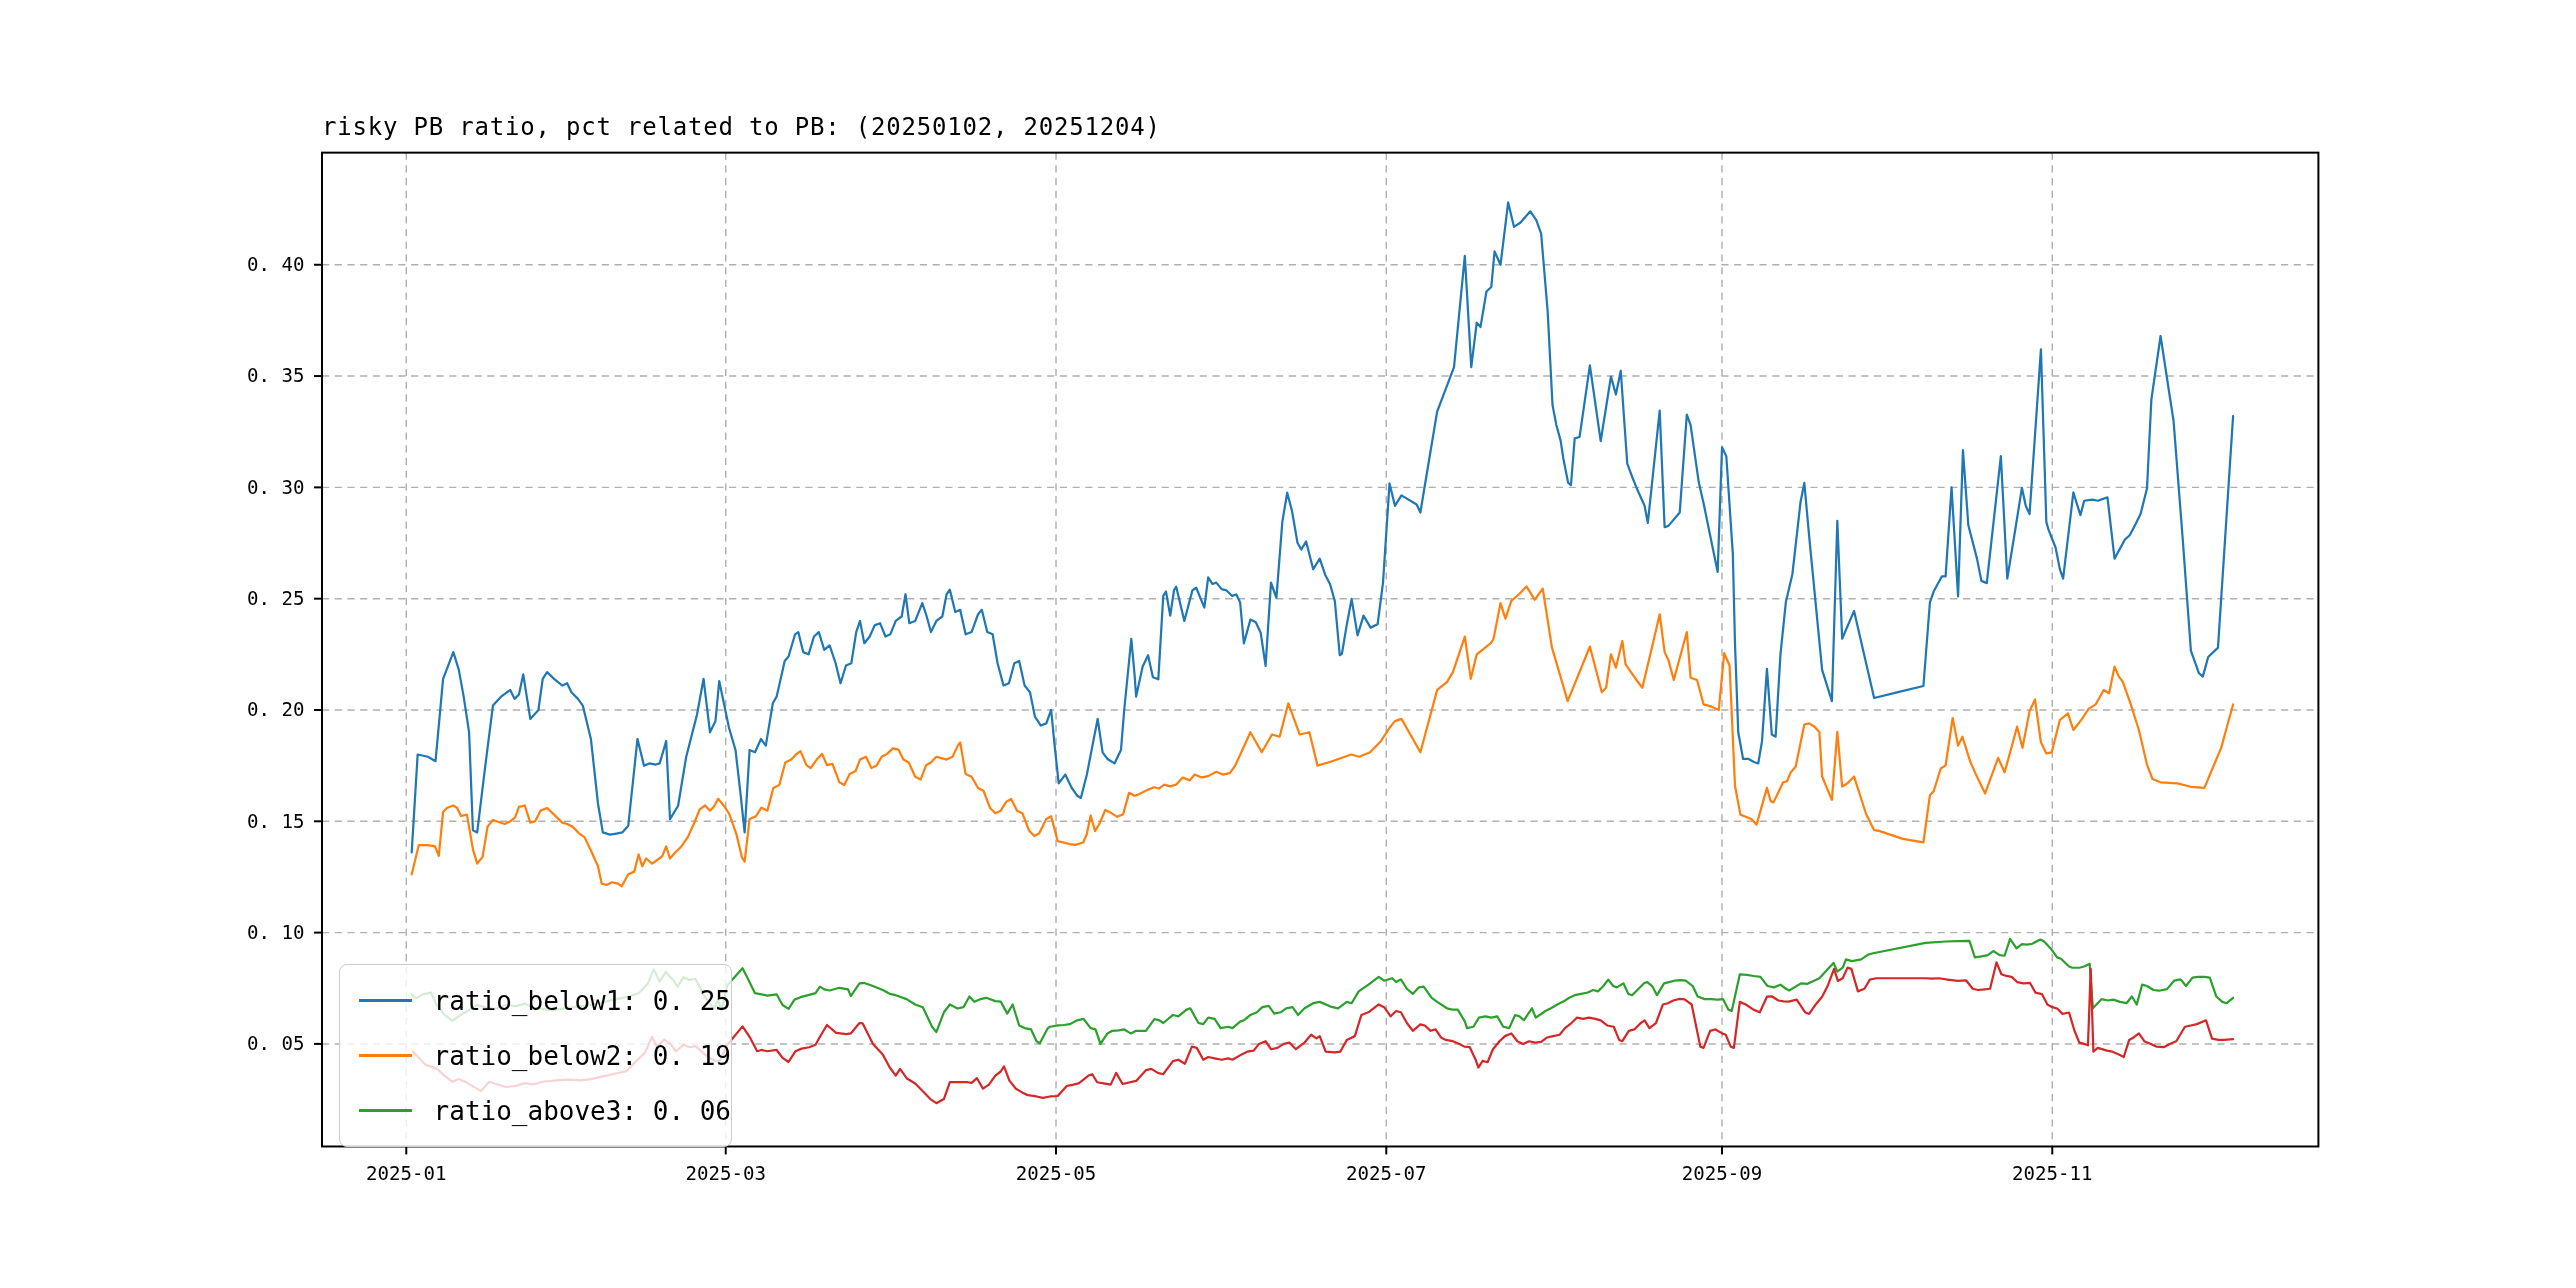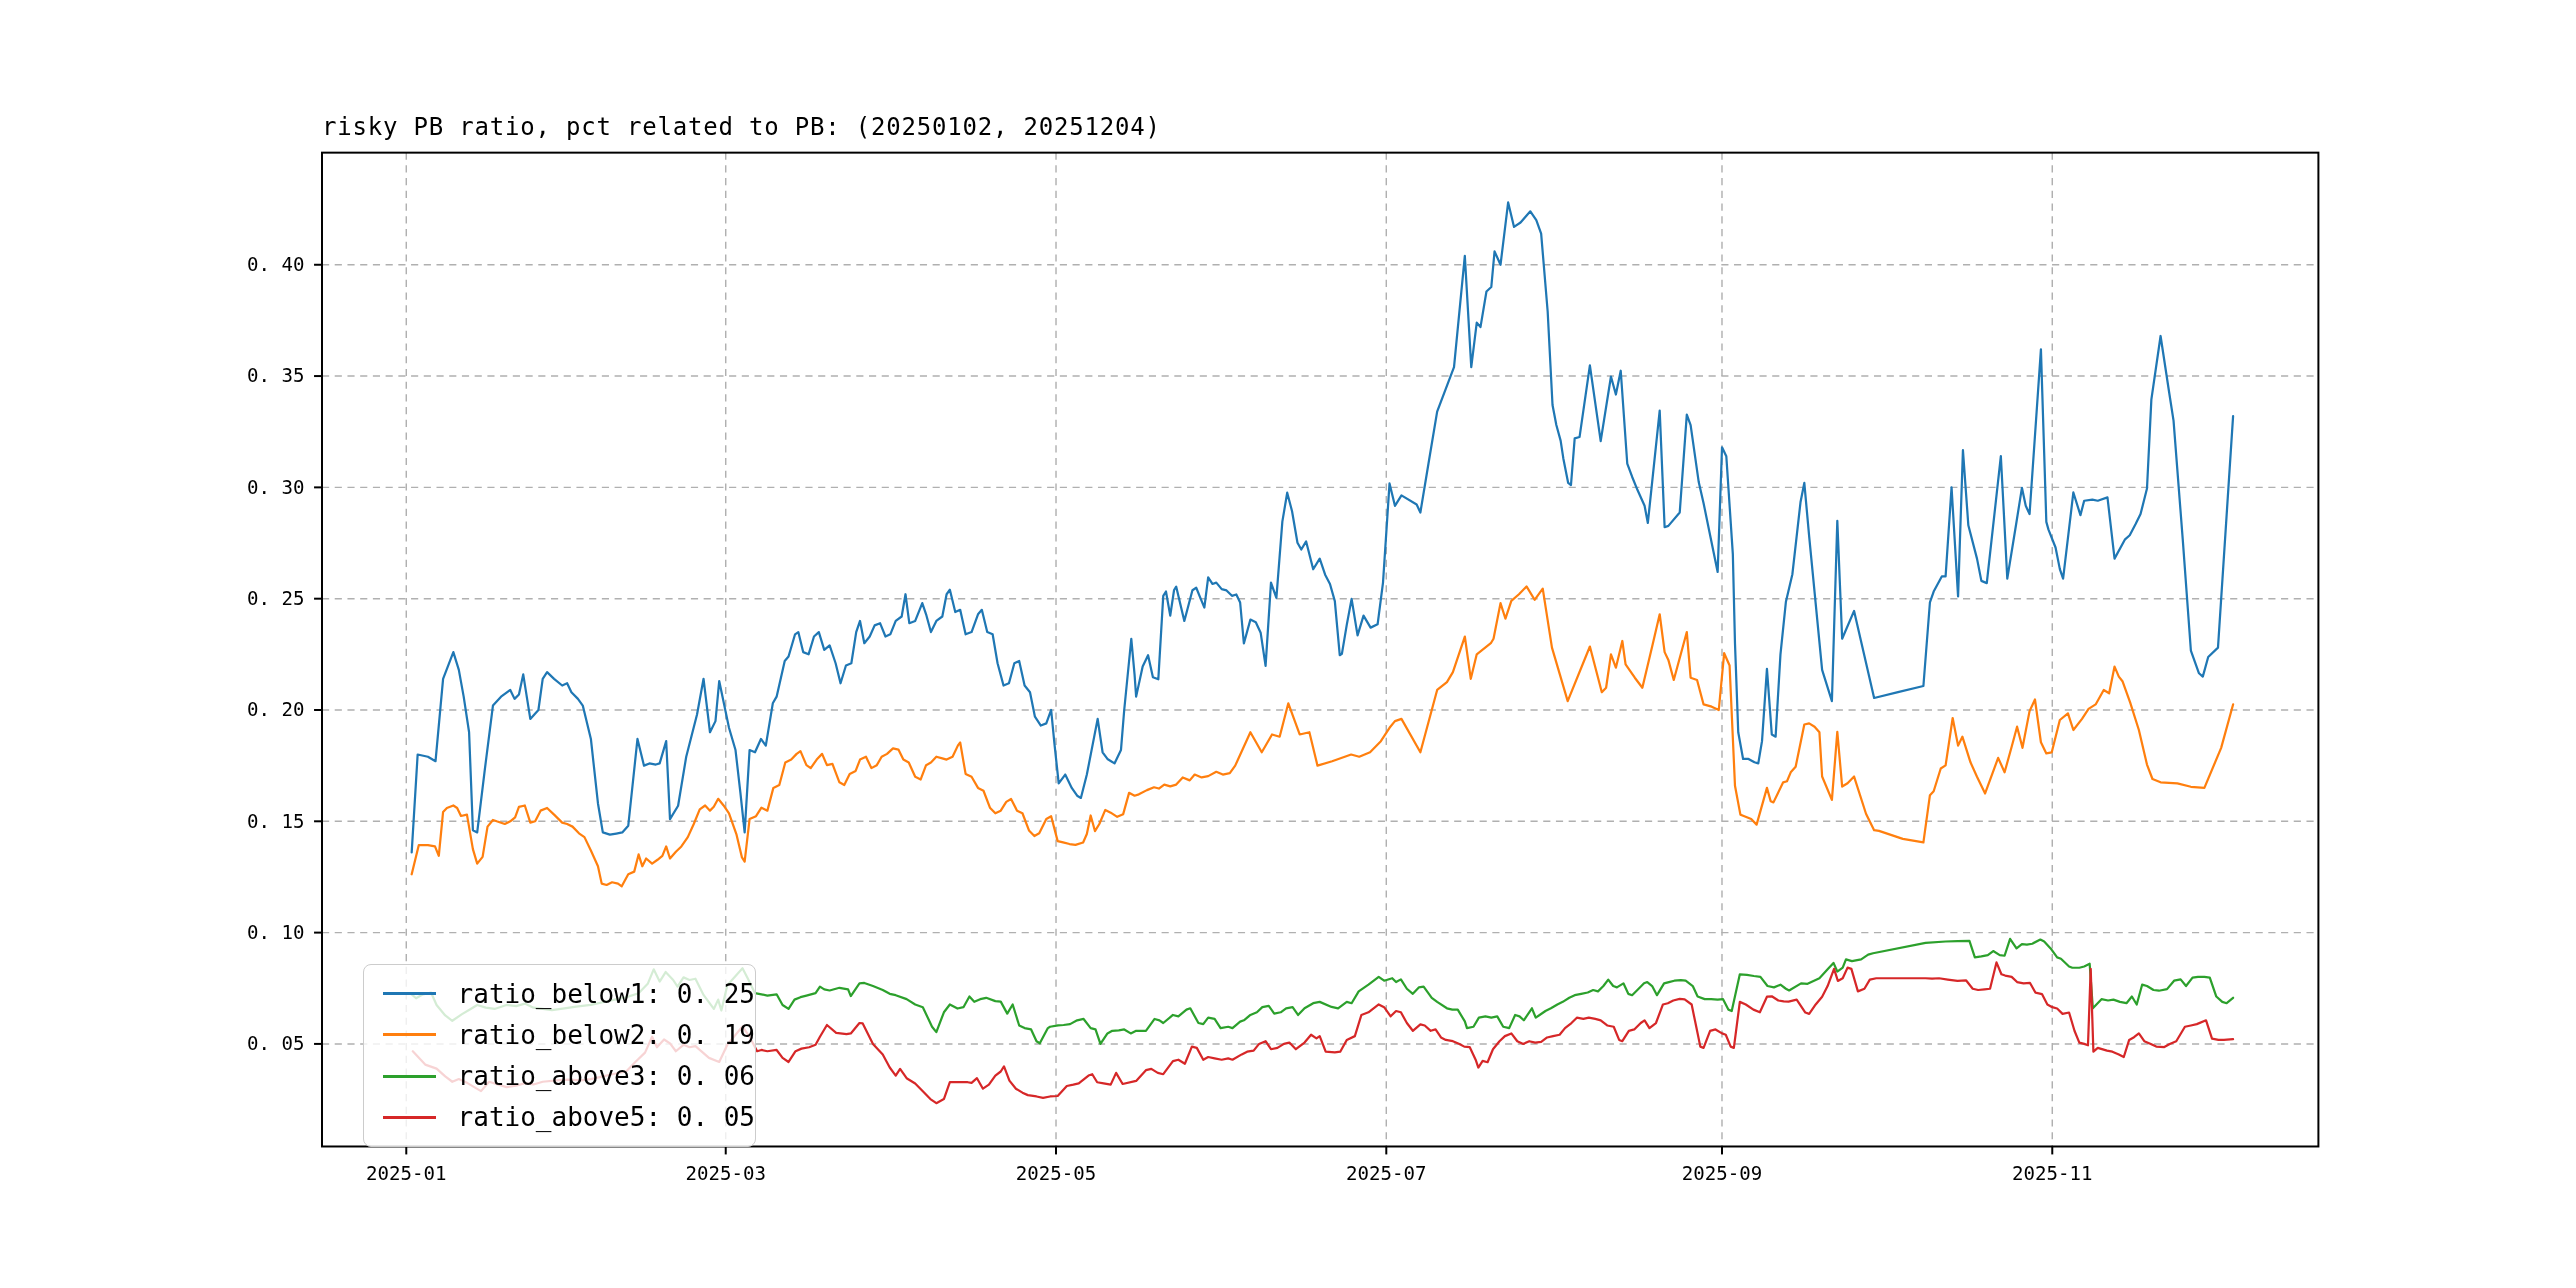--- a/index.html
+++ b/index.html
@@ -4,21 +4,21 @@
 <style>
   html,body{margin:0;padding:0;background:#ffffff;}
   body{width:2576px;height:1288px;position:relative;font-family:"DejaVu Sans Mono","Liberation Mono",monospace;}
   .figure{position:absolute;inset:0;background:#fff;}
   .chart-title{position:absolute;left:322px;width:1996px;top:113px;
     font-size:24px;font-weight:500;color:#000;letter-spacing:0.8px;}
   svg{position:absolute;left:0;top:0;}
   .legend{position:absolute;left:339px;top:964px;width:393px;height:183px;
     background:rgba(255,255,255,0.8);border:1.6px solid #cccccc;border-radius:8px;
     box-sizing:border-box;display:flex;flex-direction:column;justify-content:space-around;
-    padding:8px 0 8px 19px;margin-left:24px;}
+    padding:8px 0 8px 19px;}
   .legend-row{display:flex;align-items:center;height:37px;}
   .legend-swatch{display:inline-block;width:56px;height:0;border-top-width:3.2px;border-top-style:solid;margin-right:22px;}
   .legend-label{font-size:26px;color:#000;white-space:pre;}
 </style>
 </head>
 <body>
 
 <div class="figure">
   <div class="chart-title">risky PB ratio, pct related to PB: (20250102, 20251204)</div>
   <svg id="plot" width="2576" height="1288" viewBox="0 0 3240 1620">
@@ -76,19 +76,15 @@
       <span class="legend-label">ratio_below1: 0. 25</span>
     </div>
     <div class="legend-row">
       <span class="legend-swatch" style="border-top-color:#ff7f0e;"></span>
       <span class="legend-label">ratio_below2: 0. 19</span>
     </div>
     <div class="legend-row">
       <span class="legend-swatch" style="border-top-color:#2ca02c;"></span>
       <span class="legend-label">ratio_above3: 0. 06</span>
     </div>
-    <div class="legend-row">
-      <span class="legend-swatch" style="border-top-color:#d62728;"></span>
-      <span class="legend-label">ratio_above5: 0. 05</span>
-    </div>
   </div>
 </div>
 
 
 </body></html>

